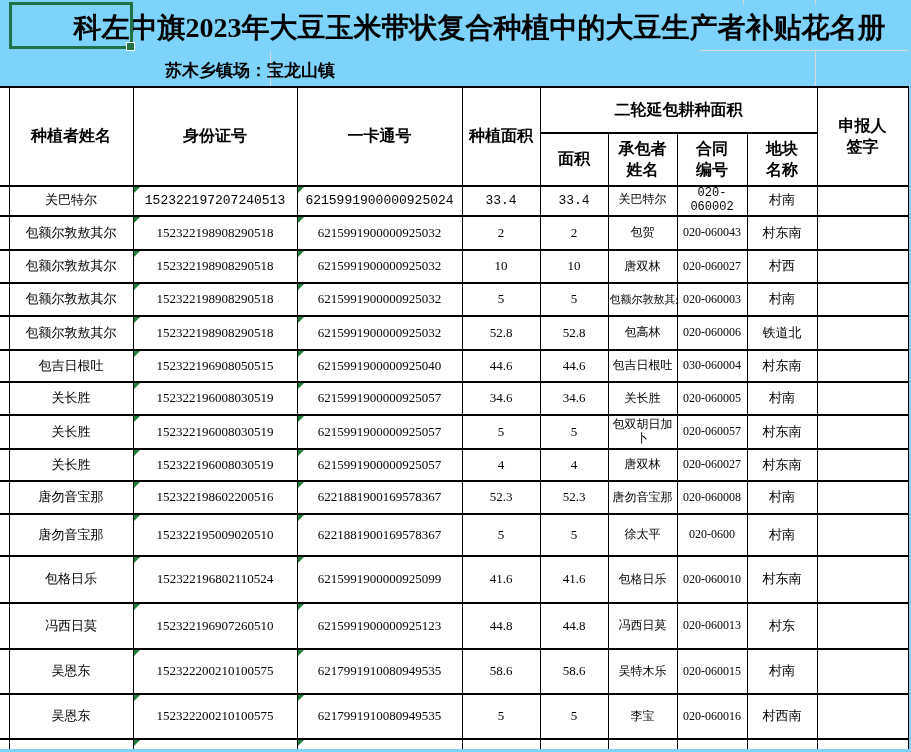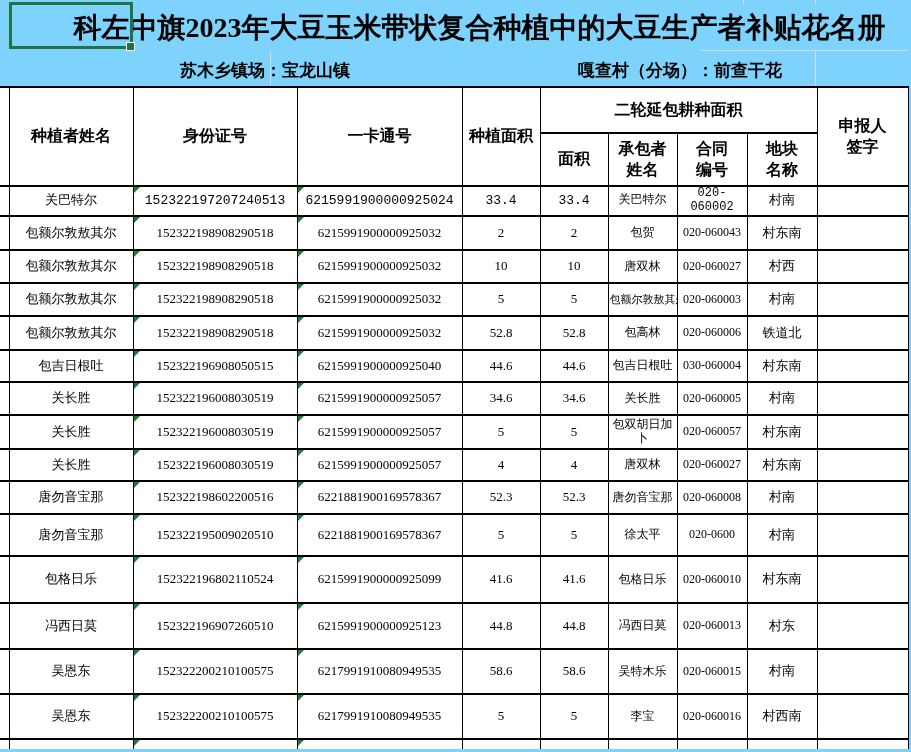--- a/index.html
+++ b/index.html
@@ -18,21 +18,21 @@
     font-size:28px;font-weight:bold;white-space:nowrap;}
 
   
   .sel-box{position:absolute;left:9px;top:2px;width:118px;height:41px;
     border:3px solid var(--selection-green);background:transparent;}
   .sel-handle{position:absolute;right:-5px;bottom:-5px;width:7px;height:7px;
     background:var(--selection-green);border:1px solid #fff;}
 
   
   .subtitle{position:absolute;top:56px;height:30px;line-height:30px;
-    font-size:17px;font-weight:bold;text-align:center;white-space:nowrap;padding-left:15px;}
+    font-size:17px;font-weight:bold;text-align:center;white-space:nowrap;}
   .subtitle.left{left:0;width:500px;}
   .subtitle.right{left:455px;width:420px;}
 
   
   .gl{position:absolute;background:var(--grid-gray);}
   .gl.v{width:1px;}
   .gl.h{height:1px;}
 
   
   table{position:absolute;top:86px;left:0;border-collapse:collapse;table-layout:fixed;width:908px;}
@@ -65,21 +65,20 @@
   <div class="gl v" style="left:270px;top:51px;height:35px;"></div>
   <div class="gl v" style="left:815px;top:51px;height:35px;"></div>
 
   <div class="title">科左中旗2023年大豆玉米带状复合种植中的大豆生产者补贴花名册</div>
 
   <div class="sel-box">
     <div class="sel-handle"></div>
   </div>
 
   <div class="subtitle left">苏木乡镇场：宝龙山镇</div>
-  <div class="subtitle right">嘎查村（分场）：前查干花</div>
 
   <table>
     <colgroup>
       <col class="cA">
         <col class="c1">
         <col class="c2">
         <col class="c3">
         <col class="c4">
       <col class="c5">
         <col class="c6">

